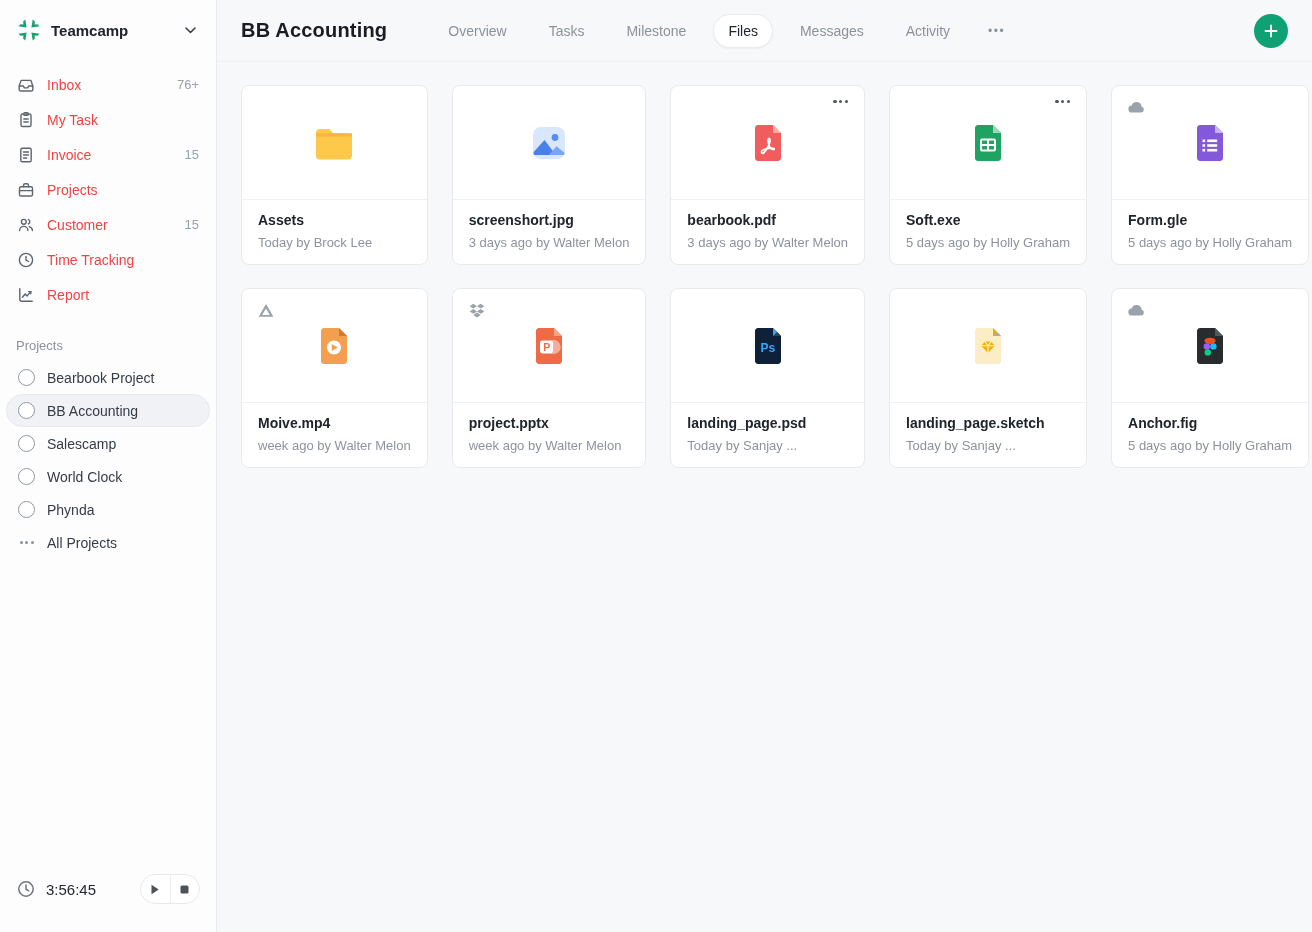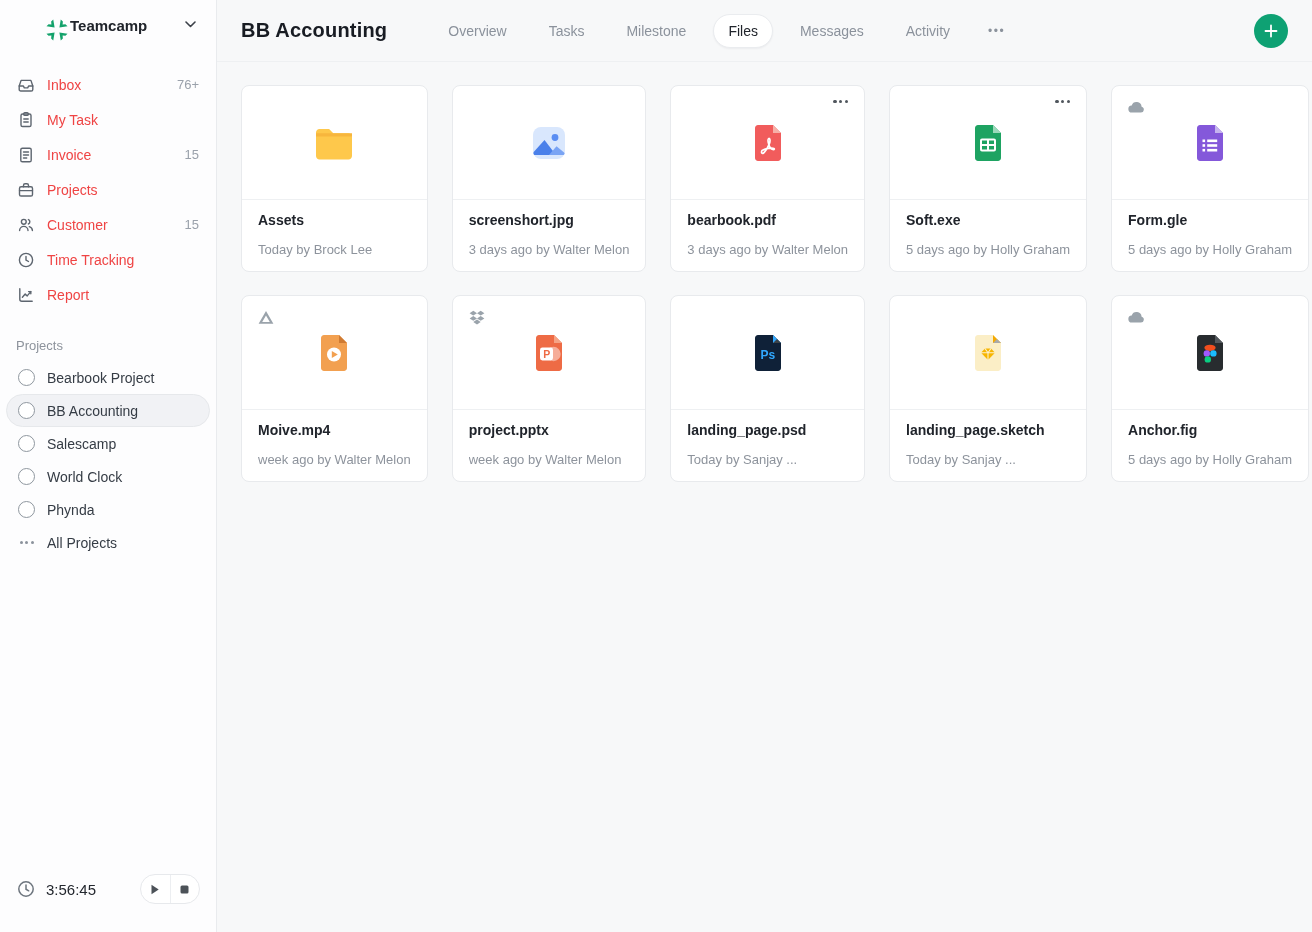--- a/index.html
+++ b/index.html
@@ -9,21 +9,21 @@
     font-family:"Liberation Sans", sans-serif;
     background:#f7f8f9; color:#20242b;
   }
   .app { display:flex; width:100%; height:100%; }
 
   
   .sidebar {
     width:217px; flex:0 0 217px; background:#fdfdfe;
     border-right:1px solid #e9ebee; display:flex; flex-direction:column;
   }
-  .brand { display:flex; align-items:flex-start; padding:17px 16px 12px;margin-left:28px; }
+  .brand { display:flex; align-items:center; gap:9px; padding:17px 16px 12px; }
   .brand-name { font-weight:bold; font-size:15px; color:#20242b; }
   .brand-chevron { margin-left:auto; display:flex; cursor:pointer; color:#3c4149; padding:4px; }
 
   .nav { padding:12px 8px 0; }
   .nav-item { display:flex; align-items:center; gap:12px; height:35px; padding:0 9px; border-radius:8px; cursor:pointer; }
   .nav-ic { width:18px; height:18px; display:flex; color:#5d656f; flex:0 0 18px; }
   .nav-label { font-size:14px; color:#ef4444; font-weight:500; flex:1; white-space:nowrap; }
   .nav-badge { font-size:13px; color:#9aa1ab; }
 
   .section-title { padding:26px 16px 8px; font-size:13px; color:#8d939c; }
@@ -55,21 +55,21 @@
 
   .grid { padding:23px 24px; display:grid; grid-template-columns:repeat(5, 1fr); gap:23px 24px; align-content:start; }
   .card { background:#fff; border:1px solid #e8eaed; border-radius:8px; display:flex; flex-direction:column; cursor:pointer; }
   .card-top { height:113px; position:relative; display:flex; align-items:center; justify-content:center; }
   .provider { position:absolute; top:12px; left:14px; width:20px; height:20px; color:#9aa3ab; display:flex; }
   .card-menu { position:absolute; top:8px; right:10px; padding:6px; display:flex; gap:2.5px; cursor:pointer; }
   .card-menu i { width:3.2px; height:3.2px; border-radius:50%; background:#50565d; }
   .file-ic { width:48px; height:48px; display:flex; }
   .card-footer { border-top:1px solid #eef0f2; padding:12px 16px 14px; }
   .file-name { font-size:14px; font-weight:bold; color:#20242b; white-space:nowrap; overflow:hidden; text-overflow:ellipsis; }
-  .file-meta { font-size:13px; color:#8d939c; margin-top:14px; white-space:nowrap; overflow:hidden; text-overflow:ellipsis; }
+  .file-meta { font-size:13px; color:#8d939c; margin-top:7px; white-space:nowrap; overflow:hidden; text-overflow:ellipsis; }
 </style>
 </head>
 <body>
 
 <div class="app">
 
   <aside class="sidebar">
     <div class="brand">
       <span style="display:flex">
         <svg width="26" height="26" viewBox="0 0 26 26">

